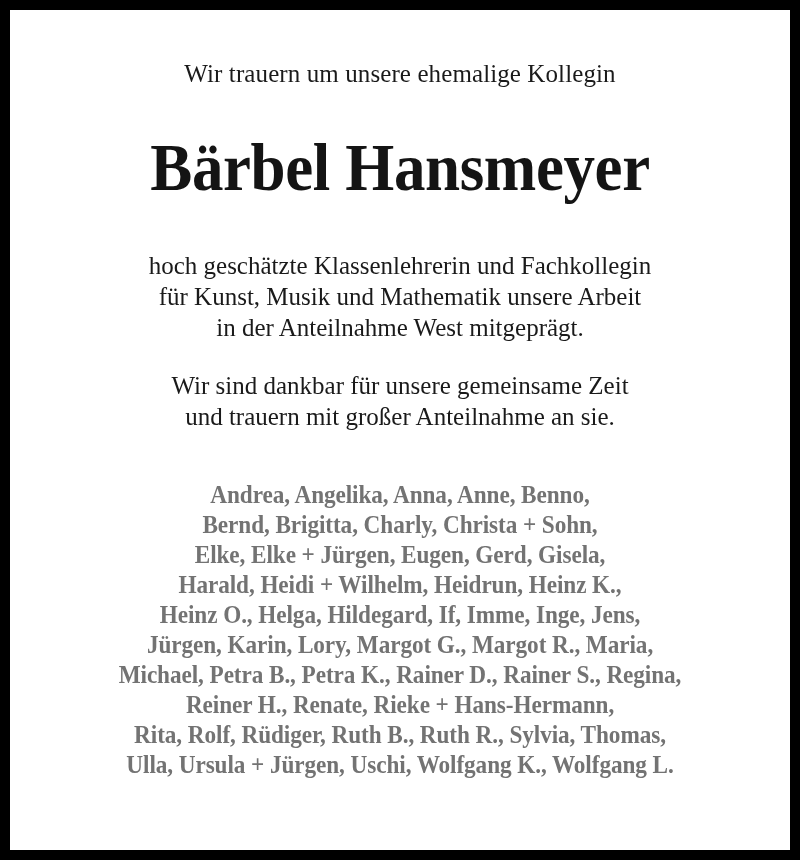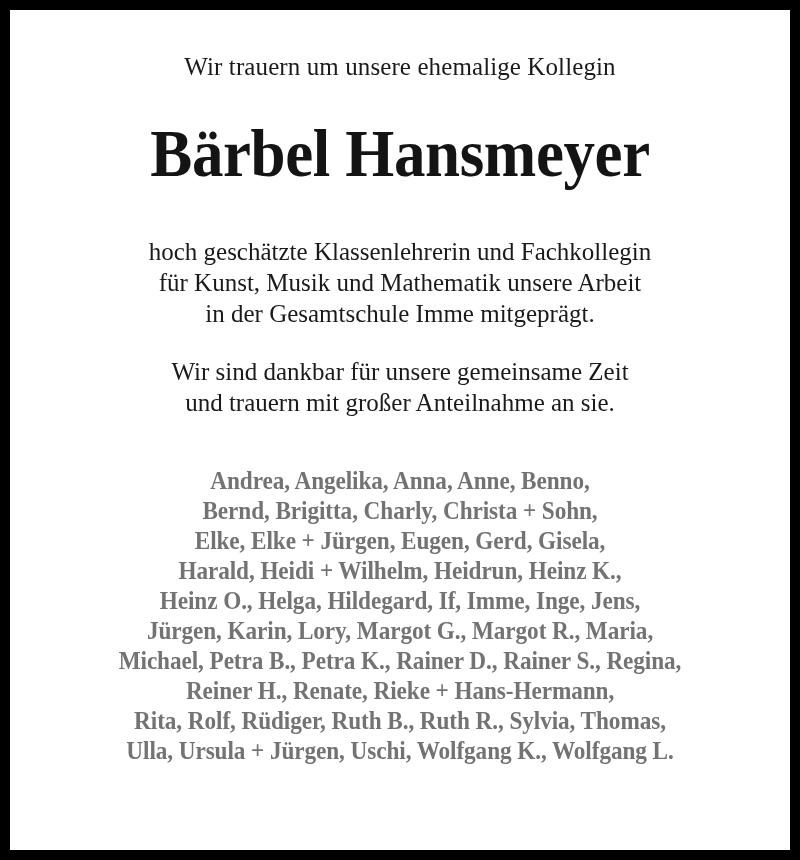--- a/index.html
+++ b/index.html
@@ -30,21 +30,21 @@
     position: absolute;
     left: 0;
     top: 0;
     width: 780px;
     text-align: center;
     color: #111111;
   }
 
   
   .eyebrow {
-    margin: 0;
+    margin: 7px;
     padding-top: 42px;
     font-size: 25px;
     line-height: 30px;
     font-weight: 400;
     letter-spacing: 0.1px;
     color: #1a1a1a;
   }
 
   
   .deceased-name {
@@ -100,21 +100,21 @@
 <div class="notice">
   <div class="inner">
 
     <p class="eyebrow">Wir trauern um unsere ehemalige Kollegin</p>
 
     <h1 class="deceased-name">Bärbel Hansmeyer</h1>
 
     <div class="tribute first">
       <span class="tline">hoch geschätzte Klassenlehrerin und Fachkollegin</span>
       <span class="tline">für Kunst, Musik und Mathematik unsere Arbeit</span>
-      <span class="tline">in der Gesamtschule Imme mitgeprägt.</span>
+      <span class="tline">in der Anteilnahme West mitgeprägt.</span>
     </div>
 
     <div class="tribute second">
       <span class="tline">Wir sind dankbar für unsere gemeinsame Zeit</span>
       <span class="tline">und trauern mit großer Anteilnahme an sie.</span>
     </div>
 
     <div class="signatories">
       <span class="nline">Andrea, Angelika, Anna, Anne, Benno,</span>
       <span class="nline">Bernd, Brigitta, Charly, Christa + Sohn,</span>

